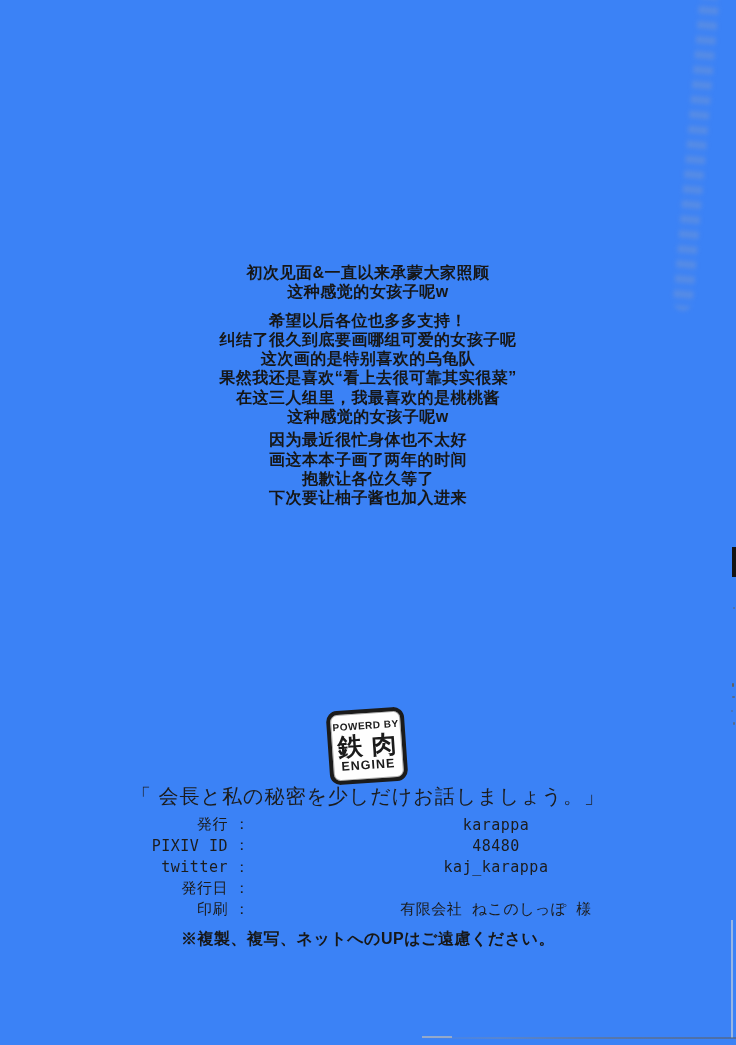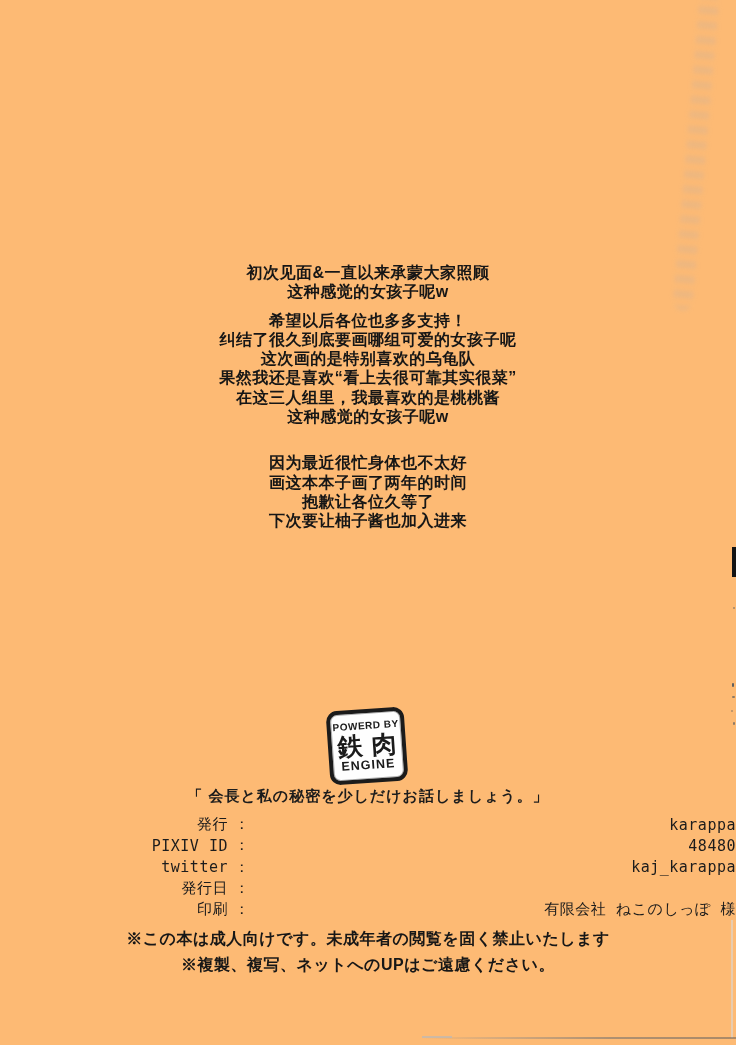--- a/index.html
+++ b/index.html
@@ -1,41 +1,41 @@
 <!DOCTYPE html>
 <html><head>
 <meta charset="utf-8">
 <style>
   html, body { margin: 0; padding: 0; background: #e8e8e8; }
   .page {
     position: relative;
     width: 736px;
     height: 1045px;
     margin: 0 auto;
-    background: #fdba74;
+    background: #3b82f6;
     overflow: hidden;
     color: #1a1a1a;
     font-family: "Liberation Sans", sans-serif;
   }
 
   
   .main-text {
     position: absolute;
     top: 263px;
     left: 0;
     width: 100%;
     text-align: center;
     font-size: 16px;
     line-height: 19.3px;
     font-weight: 700;
     letter-spacing: 0.5px;
     color: #161616;
   }
   .para-1 { margin-top: 9px; }
-  .para-2 { margin-top: 27px; }
+  .para-2 { margin-top: 4px; }
   .closing-line { margin-top: 21px; }
 
   
   .stamp {
     position: absolute;
     left: 328px;
     top: 709px;
     width: 66px;
     height: 62px;
     border: 4px solid #1b1b1b;
@@ -74,40 +74,40 @@
 
   
   .colophon {
     position: absolute;
     top: 787px;
     left: 0;
     width: 100%;
   }
   .colophon-title {
     text-align: center;
-    font-size: 15px;
-    font-weight: 700;
+    font-size: 20px;
+    font-weight: 400;
     letter-spacing: 1px;
     line-height: 18px;
     margin-bottom: 9px;
     color: #1c1c1c;
   }
   .colophon-row {
     display: flex;
     height: 21.3px;
     align-items: center;
     font-family: "DejaVu Sans Mono", monospace;
     font-size: 15px;
     font-weight: 400;
     letter-spacing: 0.5px;
     color: #1c1c1c;
   }
   .colophon-label { width: 228px; text-align: right; white-space: nowrap; }
   .colophon-colon { width: 28px; text-align: center; }
-  .colophon-value { flex: 1; text-align: right; white-space: nowrap; }
+  .colophon-value { flex: 1; text-align: center; white-space: nowrap; }
 
   
   .notices {
     position: absolute;
     top: 926px;
     left: 0;
     width: 100%;
     text-align: center;
     font-size: 16px;
     font-weight: 700;
@@ -239,17 +239,16 @@
       <div class="colophon-colon">：</div>
     </div>
     <div class="colophon-row">
       <div class="colophon-label">印刷</div>
       <div class="colophon-colon">：</div>
       <div class="colophon-value">有限会社 ねこのしっぽ 様</div>
     </div>
   </div>
 
   <div class="notices">
-    <div>※この本は成人向けです。未成年者の閲覧を固く禁止いたします</div>
     <div>※複製、複写、ネットへのUPはご遠慮ください。</div>
   </div>
 
 </div>
 
 </body></html>

